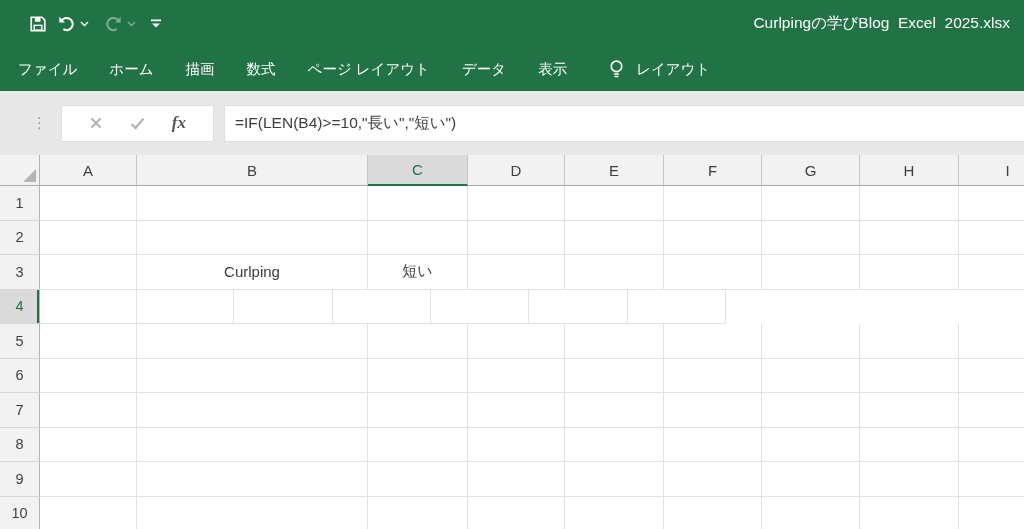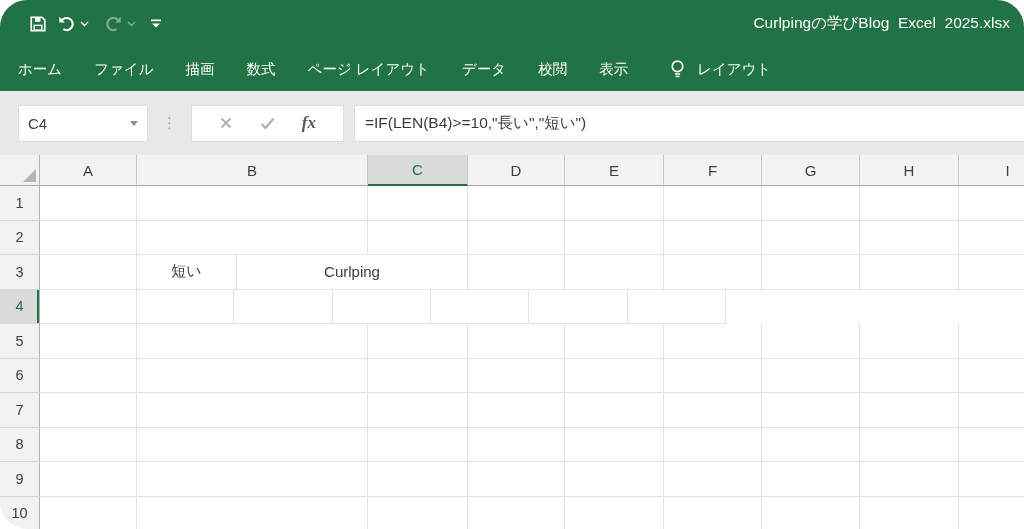--- a/index.html
+++ b/index.html
@@ -1,18 +1,18 @@
 <!DOCTYPE html>
 <html><head>
 <meta charset="utf-8">
 <style>
   * { margin:0; padding:0; }
   html,body { width:1024px; height:529px; overflow:hidden; background:#fff;
     font-family:"Liberation Sans","DejaVu Sans",sans-serif; }
-  .app { width:1024px; height:529px; display:flex; flex-direction:column; overflow:hidden;border-radius:27px; }
+  .app { width:1024px; height:529px; display:flex; flex-direction:column; overflow:hidden; }
 
   
   .titlebar { height:47px; background:#217346; display:flex; align-items:center; color:#fff; flex:0 0 auto; }
   .qat { display:flex; align-items:center; margin-left:29px; }
   .qat-btn { display:flex; align-items:center; justify-content:center; margin-right:9px; }
   .qat-chevron { margin-left:3px; margin-right:14px; display:flex; align-items:center; }
   .dim { opacity:.42; }
   .title { margin-left:auto; margin-right:14px; font-size:15.5px; white-space:pre; color:#fdfdfd; }
 
   
@@ -97,43 +97,38 @@
           <rect x="1" y="1.5" width="10" height="1.7" fill="#ffffff"></rect>
           <path d="M2 5.5 L6 9.5 L10 5.5 Z" fill="#ffffff"></path>
         </svg>
       </span>
     </div>
     <div class="title">Curlpingの学びBlog  Excel  2025.xlsx</div>
   </div>
 
   <div class="tabrow">
     <div class="tabs">
+        <div class="tab">ファイル</div>
         <div class="tab">ホーム</div>
-        <div class="tab">ファイル</div>
         <div class="tab">描画</div>
         <div class="tab">数式</div>
         <div class="tab">ページ レイアウト</div>
         <div class="tab">データ</div>
-        <div class="tab">校閲</div>
         <div class="tab">表示</div>
       </div>
     <div class="tellme">
       <svg width="17" height="20" viewBox="0 0 16 19">
         <circle cx="8" cy="7" r="5" fill="none" stroke="#ffffff" stroke-width="1.5"></circle>
         <path d="M6.1 14.2 h3.8 M6.7 16.6 h2.6" fill="none" stroke="#ffffff" stroke-width="1.4" stroke-linecap="round"></path>
       </svg>
       <span>レイアウト</span>
     </div>
   </div>
 
   <div class="formula-row">
-    <div class="name-box">
-      <span class="nb-text">C4</span>
-      <span class="nb-arrow"></span>
-    </div>
     <div class="resize-dots">⋮</div>
     <div class="fb-buttons">
       <span style="display:flex">
         <svg width="14" height="14" viewBox="0 0 14 14">
           <path d="M2.5 2.5 L11.5 11.5 M11.5 2.5 L2.5 11.5" stroke="#b3b3b3" stroke-width="2" fill="none"></path>
         </svg>
       </span>
       <span style="display:flex">
         <svg width="15" height="13" viewBox="0 0 15 13">
           <path d="M1.5 7 L5.5 11 L13.5 1.5" stroke="#b3b3b3" stroke-width="2.2" fill="none"></path>
@@ -179,22 +174,22 @@
         <div class="cell" style="width: 97px;"></div>
         <div class="cell" style="width: 99px;"></div>
         <div class="cell" style="width: 98px;"></div>
         <div class="cell" style="width: 98px;"></div>
         <div class="cell" style="width: 99px;"></div>
         <div class="cell" style="width: 98px;"></div>
       </div>
       <div class="sheet-row">
         <div class="row-header" style="width: 40px;">3</div>
         <div class="cell" style="width: 97px;"></div>
+        <div class="cell" style="width: 231px;"><span class="cell-text">Curlping</span></div>
         <div class="cell" style="width: 100px;"><span class="cell-text">短い</span></div>
-        <div class="cell" style="width: 231px;"><span class="cell-text">Curlping</span></div>
         <div class="cell" style="width: 97px;"></div>
         <div class="cell" style="width: 99px;"></div>
         <div class="cell" style="width: 98px;"></div>
         <div class="cell" style="width: 98px;"></div>
         <div class="cell" style="width: 99px;"></div>
         <div class="cell" style="width: 98px;"></div>
       </div>
       <div class="sheet-row">
         <div class="row-header sel-row" style="width: 40px;">4</div>
         <div class="cell" style="width: 97px;"></div>

